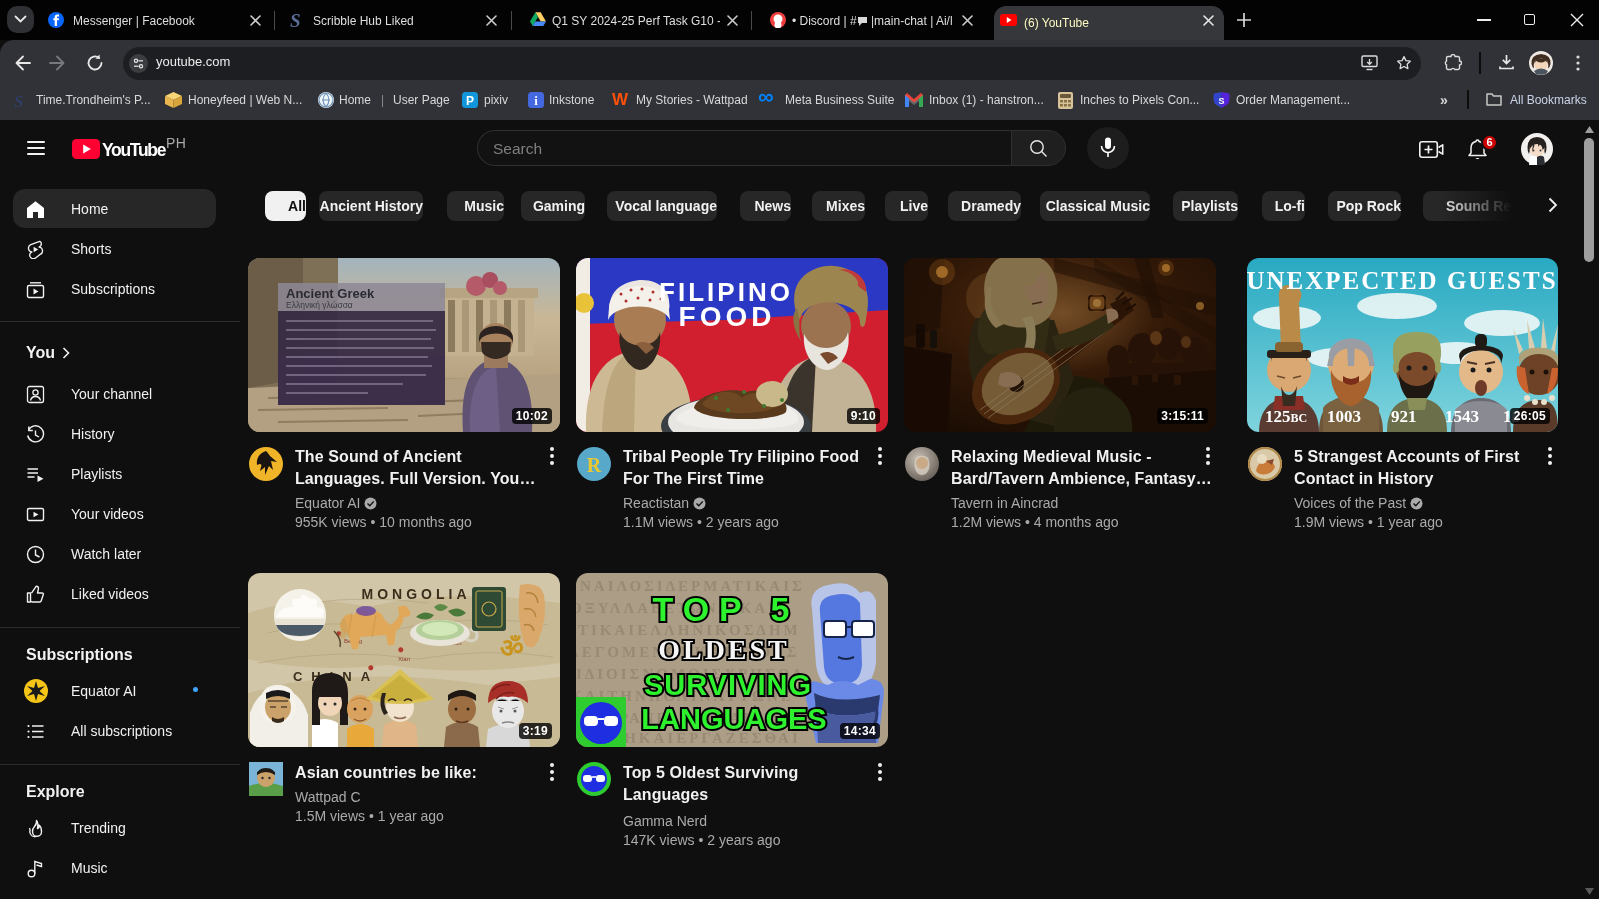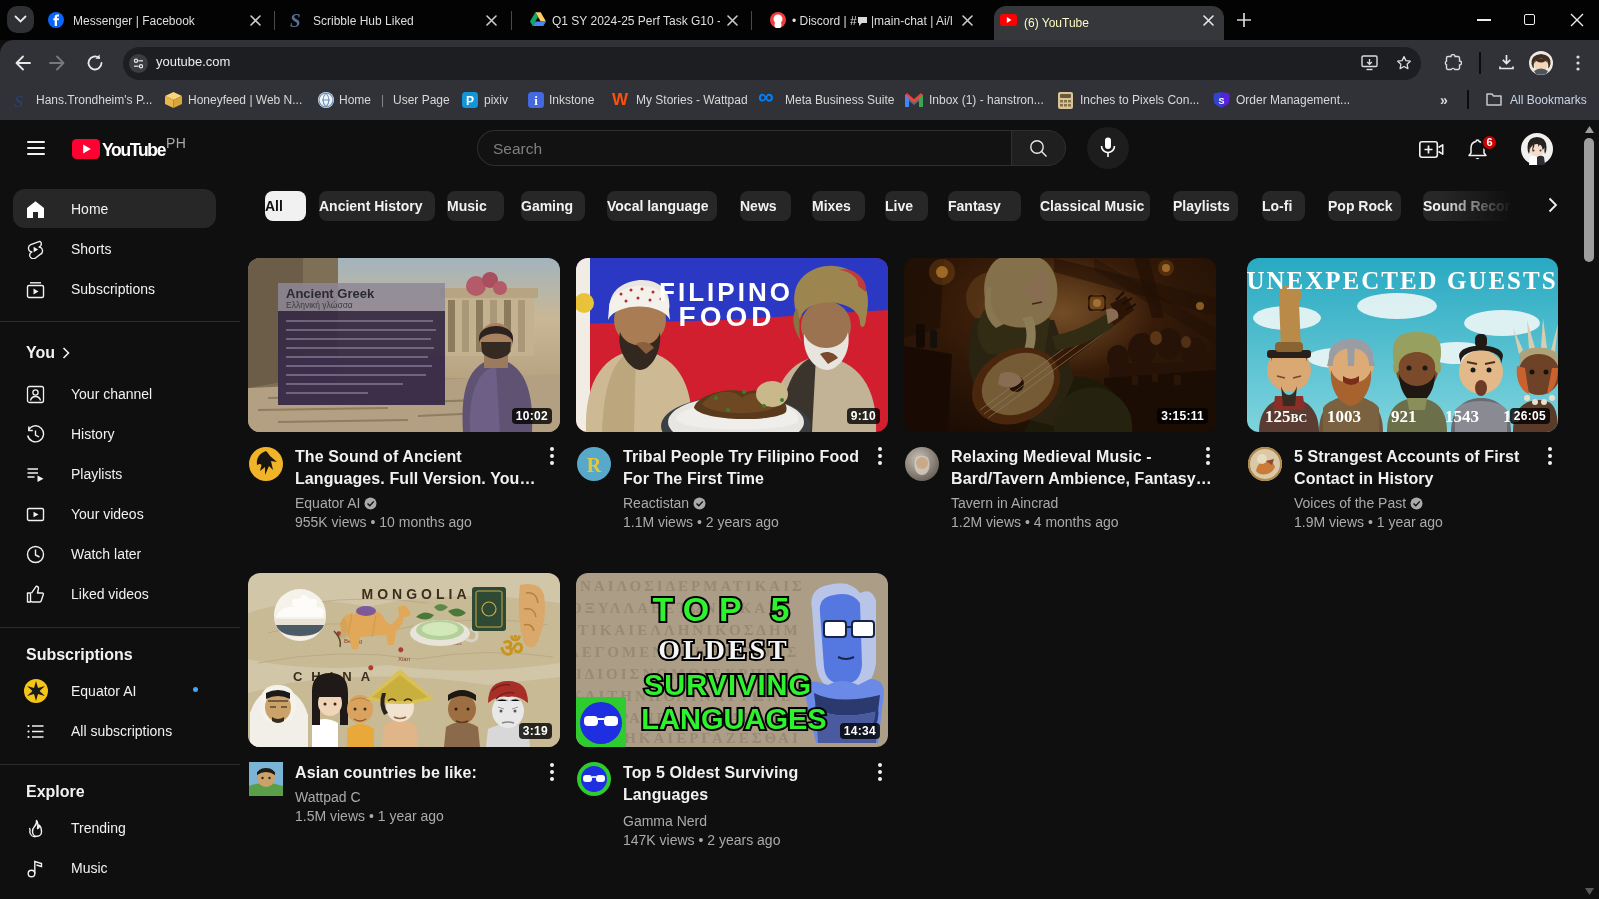--- a/index.html
+++ b/index.html
@@ -1,20 +1,20 @@
 <!DOCTYPE html>
 <html><head><meta charset="utf-8"><style>
 *{margin:0;padding:0;box-sizing:border-box}
 html,body{width:1599px;height:899px;background:#0f0f0f;font-family:"Liberation Sans",sans-serif;overflow:hidden}
 body{position:relative}
 .a{position:absolute}
 .tabtxt{font-size:12px;color:#dfdfdf;white-space:nowrap}
 .bk{font-size:12px;color:#d8d8d8;white-space:nowrap}
 svg{display:block}
-.chip{position:absolute;top:191px;height:30px;border-radius:8px;background:#272727;color:#f1f1f1;font-size:14px;font-weight:bold;line-height:30px;text-align:left;white-space:nowrap}
+.chip{position:absolute;top:191px;height:30px;border-radius:8px;background:#272727;color:#f1f1f1;font-size:14px;font-weight:bold;line-height:30px;text-align:right;white-space:nowrap}
 .dur{position:absolute;background:rgba(0,0,0,.8);color:#fff;font-size:12px;font-weight:bold;padding:1px 4px;border-radius:4px;letter-spacing:.3px}
 .title{position:absolute;color:#f1f1f1;font-size:16px;font-weight:bold;line-height:22px;letter-spacing:.1px}
 .ch{position:absolute;color:#aaa;font-size:14px}
 .kebab{position:absolute;width:4px;height:18px}
 .sideitem{position:absolute;left:0;width:240px;height:40px;color:#f1f1f1;font-size:14px}
 .sideitem .lbl{position:absolute;left:71px;top:13px;line-height:14px}
 .sideitem svg{position:absolute;left:26px;top:11px}
 .shead{position:absolute;color:#f1f1f1;font-size:16px;font-weight:bold}
 </style></head>
 <body>
@@ -130,21 +130,21 @@
     <path d="M5.5 13 Q5 8 12 7.5 Q19 8 18.5 13 Q18 10.5 16.5 10 Q12 13 7.5 10 Q6 10.5 5.5 13 Z" fill="#3f2d20"></path>
     <path d="M5 20 Q8 17.5 12 17.5 Q16 17.5 19 20 L17 23 Q12 24.5 7 23 Z" fill="#4a5560"></path>
   </svg>
 <svg class="a" style="left:1576px;top:55px" width="4" height="16" viewBox="0 0 4 16">
     <circle cx="2" cy="2" r="1.6" fill="#dcdcdc"></circle>
     <circle cx="2" cy="8" r="1.6" fill="#dcdcdc"></circle>
     <circle cx="2" cy="14" r="1.6" fill="#dcdcdc"></circle>
   </svg>
 
 <div class="a" style="left:14px;top:92px;width:17px;height:17px;color:#2e3f66;font-family:'Liberation Serif',serif;font-size:17px;font-style:italic;font-weight:bold">S</div>
-<div class="a bk" style="left:36px;top:93px">Hans.Trondheim's P...</div>
+<div class="a bk" style="left:36px;top:93px">Time.Trondheim's P...</div>
 <svg class="a" style="left:165px;top:92px" width="17" height="16" viewBox="0 0 17 16">
     <path d="M8.5 0 L17 4 L8.5 8 L0 4 Z" fill="#f7d574"></path>
     <path d="M0 4 L8.5 8 L8.5 16 L0 12 Z" fill="#e8b64c"></path>
     <path d="M17 4 L8.5 8 L8.5 16 L17 12 Z" fill="#d9a43a"></path>
   </svg>
 <div class="a bk" style="left:188px;top:93px">Honeyfeed | Web N...</div>
 <svg class="a" style="left:318px;top:92px" width="16" height="16" viewBox="0 0 16 16">
     <circle cx="8" cy="8" r="8" fill="#eef4f8"></circle>
     <path d="M8 1 A7 7 0 0 1 8 15 A7 7 0 0 1 8 1 M4 8 L12 8 M8 1 Q11 4.5 11 8 Q11 11.5 8 15 Q5 11.5 5 8 Q5 4.5 8 1" stroke="#6a8fb5" stroke-width="1.1" fill="none"></path>
   </svg>
@@ -347,28 +347,28 @@
   </div>
 <div class="sideitem" style="top:848px">
     <svg width="19" height="19" viewBox="0 0 19 19">
       <circle cx="5.5" cy="14.5" r="3.3" fill="none" stroke="#f1f1f1" stroke-width="1.4"></circle>
       <path d="M8.8 14.5 L8.8 2.5 L15.5 4.5 L15.5 7.5 L10.5 6" fill="none" stroke="#f1f1f1" stroke-width="1.4"></path>
     </svg>
     <span class="lbl">Music</span>
   </div>
 
 <div class="chip" style="left:265px;width:41px;background:#f1f1f1;color:#0f0f0f">All</div>
-<div class="chip" style="left:319px;width:116px">Ancient History</div>
+<div class="chip" style="left:319px;width:104px">Ancient History</div>
 <div class="chip" style="left:447px;width:57px">Music</div>
 <div class="chip" style="left:521px;width:64px">Gaming</div>
 <div class="chip" style="left:607px;width:110px">Vocal language</div>
 <div class="chip" style="left:740px;width:51px">News</div>
 <div class="chip" style="left:812px;width:53px">Mixes</div>
 <div class="chip" style="left:885px;width:43px">Live</div>
-<div class="chip" style="left:948px;width:73px">Fantasy</div>
+<div class="chip" style="left:948px;width:73px">Dramedy</div>
 <div class="chip" style="left:1040px;width:110px">Classical Music</div>
 <div class="chip" style="left:1173px;width:65px">Playlists</div>
 <div class="chip" style="left:1262px;width:43px">Lo-fi</div>
 <div class="chip" style="left:1328px;width:73px">Pop Rock</div>
 <div class="chip" style="left:1423px;width:110px">Sound Recor</div>
 <div class="a" style="left:1440px;top:188px;width:120px;height:36px;background:linear-gradient(90deg,rgba(15,15,15,0),#0f0f0f 60%)"></div>
 <svg class="a" style="left:1548px;top:197px" width="10" height="16" viewBox="0 0 10 16">
     <path d="M1.5 1.5 L8 8 L1.5 14.5" stroke="#f1f1f1" stroke-width="1.8" fill="none"></path>
   </svg>
 

